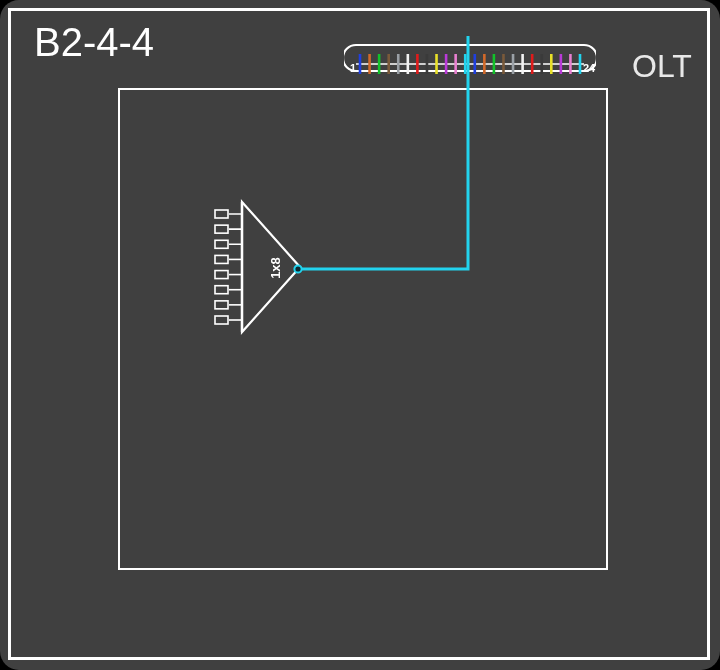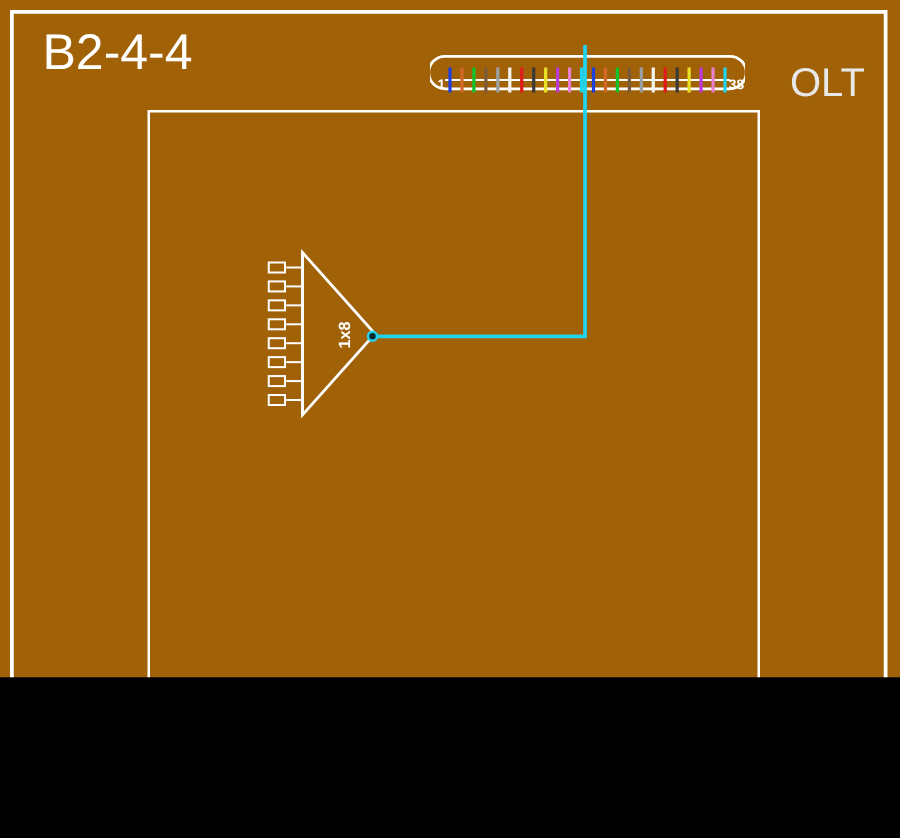--- a/index.html
+++ b/index.html
@@ -7,23 +7,24 @@
     margin: 0;
     padding: 0;
     background: #000000;
   }
   body {
     font-family: "Liberation Sans", sans-serif;
   }
   #stage {
     position: relative;
     width: 720px;
-    height: 542px;
-    background: #a16207;
+    height: 670px;
+    background: #404040;
     overflow: hidden;
+    border-radius: 19px;
   }
   
   #outer-border {
     position: absolute;
     left: 8px;
     top: 8px;
     width: 702px;
     height: 652px;
     border: 3px solid #ffffff;
     box-sizing: border-box;
@@ -164,21 +165,21 @@
           <line x1="188.17" y1="14" x2="188.17" y2="34" stroke="#e01b1b" stroke-width="2.6"></line>
           <line x1="197.74" y1="14" x2="197.74" y2="34" stroke="#3a3a3a" stroke-width="2.6"></line>
           <line x1="207.30" y1="14" x2="207.30" y2="34" stroke="#e8e028" stroke-width="2.6"></line>
           <line x1="216.87" y1="14" x2="216.87" y2="34" stroke="#b93ad8" stroke-width="2.6"></line>
           <line x1="226.43" y1="14" x2="226.43" y2="34" stroke="#e87fd0" stroke-width="2.6"></line>
           <line x1="236.00" y1="14" x2="236.00" y2="34" stroke="#22d3ee" stroke-width="2.6"></line>
         </g>
     </svg>
   </div>
   <div id="strip-num-start">1</div>
-  <div id="strip-num-end">38</div>
+  <div id="strip-num-end">24</div>
 
   <div id="splitter">
     <svg width="78" height="135" viewBox="0 0 78 135" xmlns="http://www.w3.org/2000/svg">
 
       <path d="M 14 2 L 72 67 L 14 132 Z" fill="none" stroke="#ffffff" stroke-width="2.2"></path>
 
       <line x1="14" y1="2" x2="14" y2="132" stroke="#ffffff" stroke-width="2.4"></line>
       <g id="splitter-outputs">
           <line x1="14" y1="14.00" x2="1" y2="14.00" stroke="#ffffff" stroke-width="1.6"></line>
           <rect x="-13" y="10.00" width="13" height="8" fill="none" stroke="#ffffff" stroke-width="1.6"></rect>

